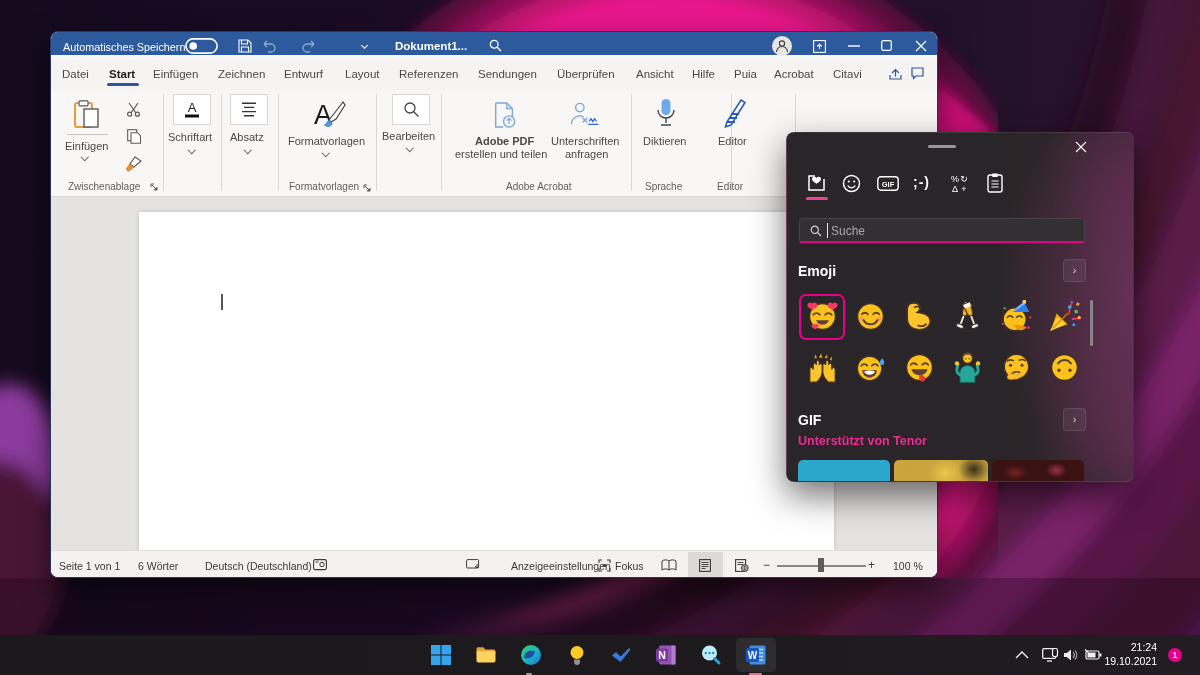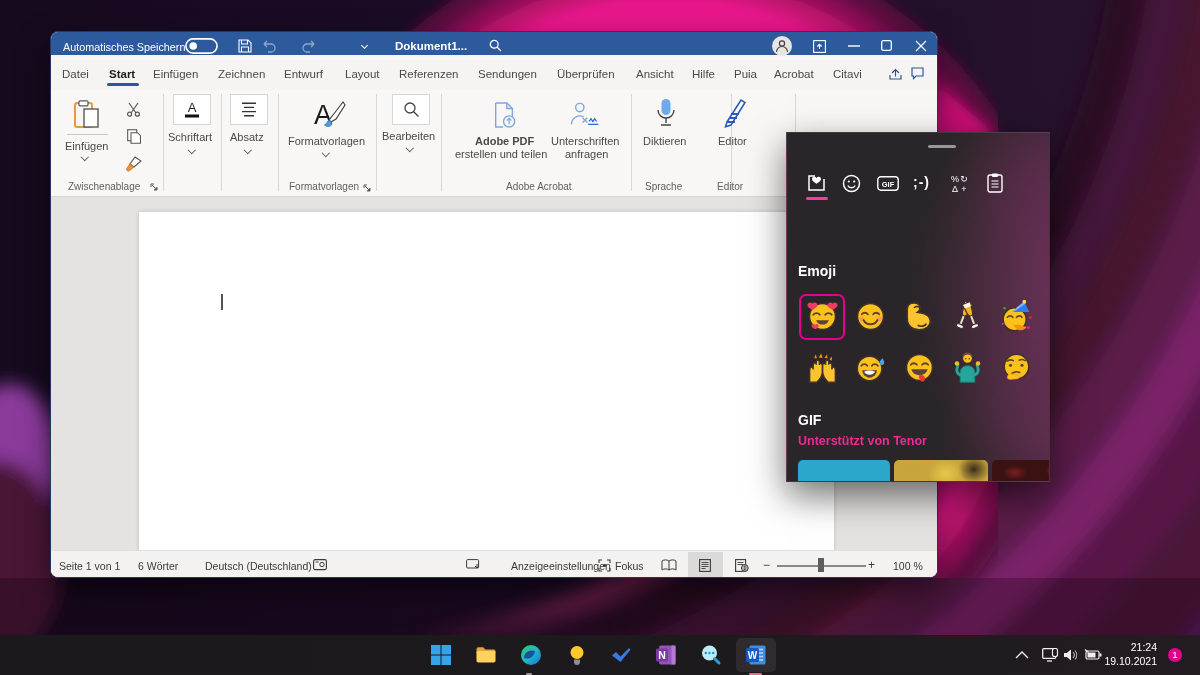--- a/index.html
+++ b/index.html
@@ -21,21 +21,21 @@
   .rlabel { position:absolute; font-size:10.5px; color:#4a4947; }
   .glabel { position:absolute; top:91px; font-size:10px; color:#605e5c; }
   .chev { position:absolute; width:5.5px; height:5.5px; border-right:1.3px solid #5a5856; border-bottom:1.3px solid #5a5856; transform:rotate(45deg); }
   #docarea { position:absolute; left:0; top:165px; width:100%; height:353px; background:#e5e3e1; }
   #page { position:absolute; left:88px; top:15px; width:695px; height:338px; background:#fff; box-shadow:0 0 4px rgba(0,0,0,0.18); }
   #cursor { position:absolute; left:82px; top:97px; width:1.5px; height:16px; background:#555; }
   #statusbar { position:absolute; left:0; top:518px; width:100%; height:29px; background:#f3f2f1; border-top:1px solid #e1dfdd; }
   #statusbar .s { position:absolute; top:9px; font-size:10.5px; color:#3b3a39; }
 
   
-  #panel { position:absolute; left:786px; top:132px; width:264px; height:350px; border-radius:0;
+  #panel { position:absolute; left:786px; top:132px; width:348px; height:350px; border-radius:8px;
     background:
       radial-gradient(190px 280px at 102% 45%, rgba(158,62,124,0.5), rgba(0,0,0,0) 74%),
       radial-gradient(150px 190px at 102% 88%, rgba(130,52,100,0.42), rgba(0,0,0,0) 75%),
       radial-gradient(140px 150px at 103% 12%, rgba(120,44,92,0.35), rgba(0,0,0,0) 72%),
       linear-gradient(to right, #292528 0%, #292528 55%, #2d2529 76%, #322432 100%);
     border:1px solid rgba(255,255,255,0.09); box-shadow:0 14px 34px rgba(0,0,0,0.55); overflow:hidden;padding-left:19px; }
   #panel .hdr { position:absolute; color:#fff; font-size:14px;text-align:right; }
   .gifbtn { position:absolute; width:23px; height:23px; border-radius:4px; background:rgba(255,255,255,0.06);
             border:1px solid rgba(255,255,255,0.10); color:#d8d4d6; font-size:11px; text-align:center; line-height:21px; }
   .emoji { position:absolute; width:33px; height:33px; }
@@ -365,20 +365,28 @@
     <text x="5" y="19" font-size="9" fill="#fff" text-anchor="middle" font-family="Liberation Sans">Δ</text>
     <text x="14" y="19" font-size="9" fill="#fff" text-anchor="middle" font-family="Liberation Sans">+</text>
   </svg>
   <svg style="position:absolute;left:200px;top:40px;" width="16" height="20" viewBox="0 0 16 20">
     <rect x="1" y="2" width="14" height="17" rx="2" fill="none" stroke="#fff" stroke-width="1.4"></rect>
     <rect x="5" y="0.5" width="6" height="3.5" rx="1" fill="#fff"></rect>
     <path d="M4.5 8 h7 M4.5 11 h7 M4.5 14 h7" stroke="#fff" stroke-width="1.2"></path>
   </svg>
   <div style="position:absolute;left:19px;top:64px;width:22px;height:3px;border-radius:2px;background:#ee3f9e;"></div>
 
+  <div style="position:absolute;left:12px;top:85px;width:286px;height:25px;background:#323032;border:1px solid #454345;border-bottom:2px solid #e3008c;border-radius:4px 4px 2px 2px;">
+    <svg style="position:absolute;left:10px;top:6px;" width="12" height="12" viewBox="0 0 12 12">
+      <circle cx="4.8" cy="4.8" r="3.6" fill="none" stroke="#d0cdcf" stroke-width="1.2"></circle>
+      <path d="M7.5 7.5 L11 11" stroke="#d0cdcf" stroke-width="1.2"></path>
+    </svg>
+    <div style="position:absolute;left:27px;top:4px;width:1px;height:15px;background:#e6e3e5;"></div>
+    <span style="position:absolute;left:31px;top:5px;color:#a9a6a8;font-size:12px;">Suche</span>
+  </div>
   <div class="hdr" style="left:11px;top:130px;font-weight:600;">Emoji</div>
   <div class="gifbtn" style="left:276px;top:126px;">›</div>
 
   <div style="position:absolute;left:12px;top:161px;width:46px;height:46px;border:2px solid #e3008c;border-radius:7px;"></div>
 
   <svg class="emoji" style="left:18.5px;top:167px;" viewBox="0 0 36 36">
     <circle cx="18" cy="18" r="14.2" fill="#fcc21b" stroke="#40302a" stroke-width="1.7"></circle>
     <path d="M8 16 a4.5 4.5 0 0 1 7 0" fill="none" stroke="#5d4037" stroke-width="2" stroke-linecap="round"></path>
     <path d="M21 16 a4.5 4.5 0 0 1 7 0" fill="none" stroke="#5d4037" stroke-width="2" stroke-linecap="round"></path>
     <path d="M11 22 a7.5 7.5 0 0 0 14 0 z" fill="#5d4037"></path>

